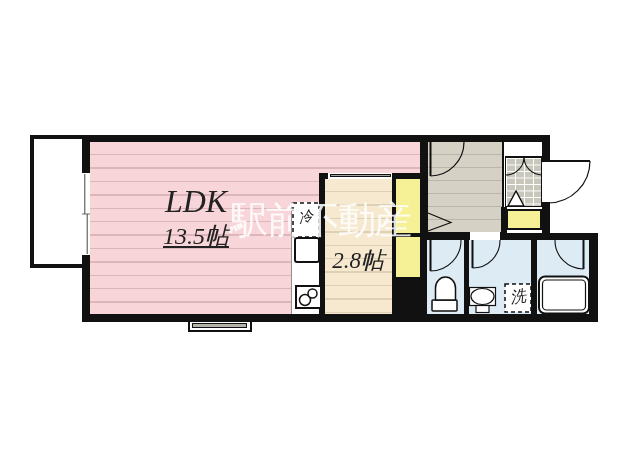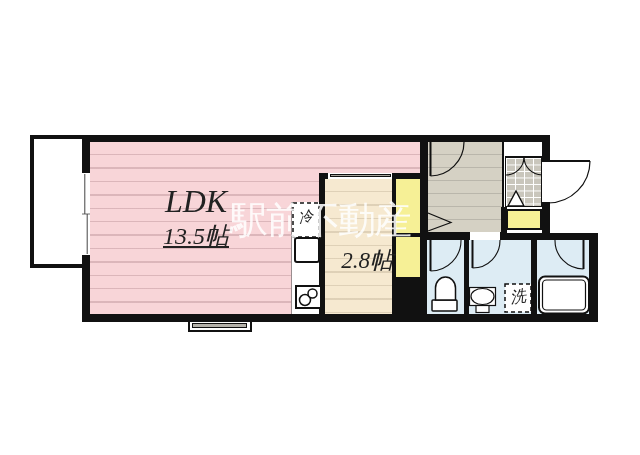--- a/index.html
+++ b/index.html
@@ -150,18 +150,18 @@
     </g>
 
     <g stroke="#111" fill="#fff">
       <rect x="539" y="276.5" width="50" height="37" rx="6" stroke-width="2"></rect>
       <rect x="542.5" y="280" width="43" height="30" rx="4" stroke-width="1.2" fill="none"></rect>
     </g>
   </svg>
 
   <div class="abs lbl" style="left:130px;top:185px;width:132px;font-size:32px;">LDK</div>
   <div class="abs lbl" style="left:121px;top:224px;width:150px;font-size:24px;text-decoration:underline;">13.5帖</div>
-  <div class="abs lbl" style="left:327px;top:249px;width:80px;font-size:23px;">2.8帖</div>
+  <div class="abs lbl" style="left:318px;top:249px;width:80px;font-size:23px;">2.8帖</div>
   <div class="abs lbl" style="left:297px;top:210px;width:18px;font-size:15px;transform:rotate(-10deg);">冷</div>
   <div class="abs lbl" style="left:509px;top:289px;width:18px;font-size:16px;transform:rotate(-8deg);">洗</div>
 
   <div id="watermark" class="abs" style="left:230px;top:197px;width:184px;height:46px;">駅前不動産</div>
 </div>
 
 </body></html>

